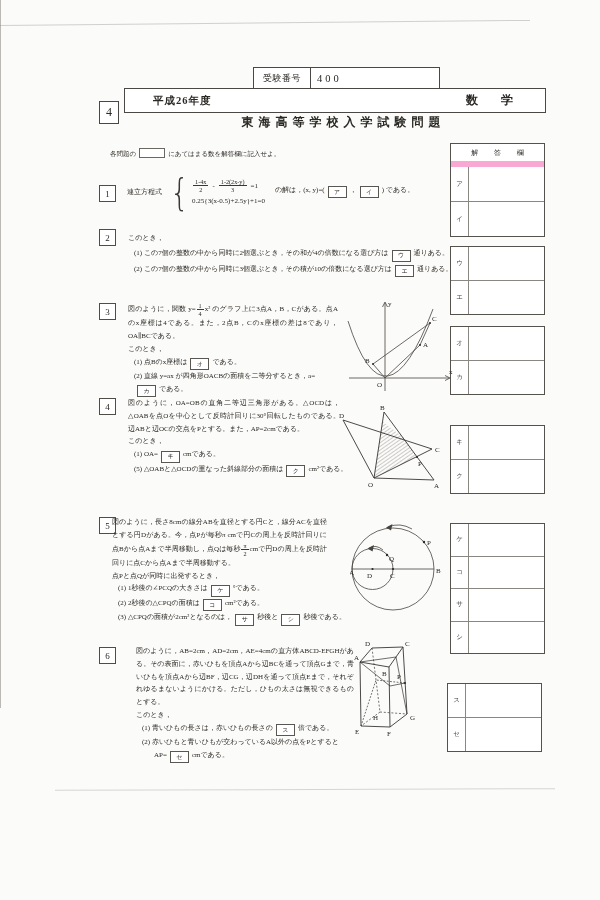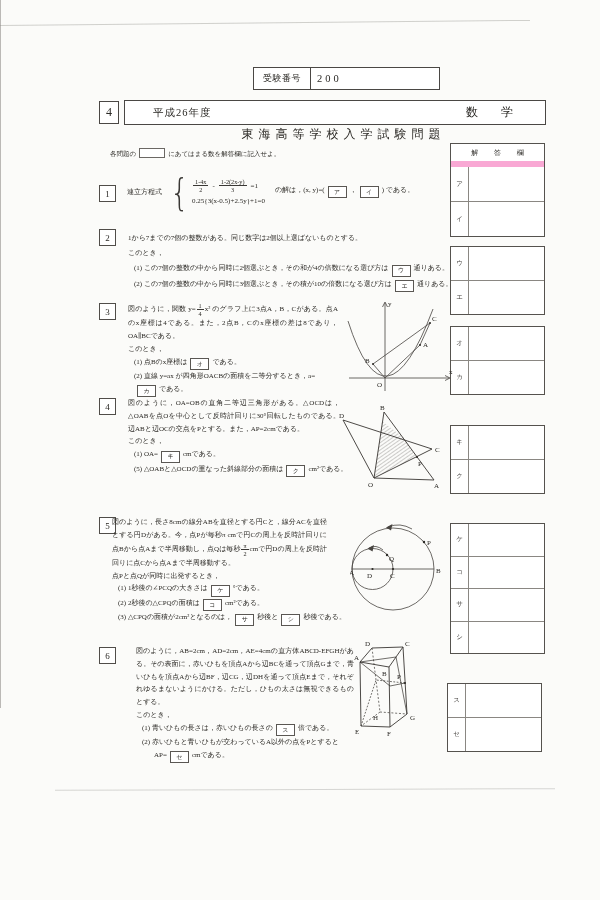--- a/index.html
+++ b/index.html
@@ -8,21 +8,21 @@
   
   .scan-line{position:absolute;background:#bdbdb9;}
   #scan-top{left:0;top:25px;width:530px;height:1px;transform:rotate(-0.55deg);transform-origin:left center;opacity:.7;}
   #scan-bottom{left:55px;top:789px;width:500px;height:1px;transform:rotate(-0.2deg);opacity:.6;}
   #scan-left{left:55px;top:140px;width:1px;height:708px;background:#86837f;opacity:.55;}
   
   #examno{position:absolute;left:253px;top:67px;width:185px;height:21px;border:1.2px solid #4a4744;display:flex;background:#fff;}
   #examno .lbl{width:56px;border-right:1px solid #4a4744;display:flex;align-items:center;justify-content:center;font-size:9px;letter-spacing:.5px;font-family:Liberation Serif, serif;}
   #examno .val{flex:1;display:flex;align-items:center;padding-left:6px;font-size:10.5px;letter-spacing:3px;}
   #pageno{position:absolute;left:99px;top:101px;width:18px;height:21px;border:1.3px solid #4a4744;display:flex;align-items:center;justify-content:center;font-size:12px;background:#fff;}
-  #titlebar{position:absolute;left:124px;top:100px;width:420px;height:23px;border:1.3px solid #4a4744;display:flex;align-items:center;background:#fff;}
+  #titlebar{position:absolute;left:124px;top:88px;width:420px;height:23px;border:1.3px solid #4a4744;display:flex;align-items:center;background:#fff;font-weight:bold;}
   #titlebar .year{margin-left:28px;font-size:10.5px;letter-spacing:1px;}
   #titlebar .main{margin-left:30px;font-size:12px;letter-spacing:5px;margin-top:43px;}
   #titlebar .subj{margin-left:auto;margin-right:22px;font-size:12px;letter-spacing:10px;}
   
   #instruction{position:absolute;left:110px;top:148px;font-size:6.5px;}
   .miniblank{display:inline-block;width:24px;height:8px;border:0.9px solid #6b6864;vertical-align:-2px;margin:0 3px;background:#fff;}
   
   .pnum{position:absolute;left:99px;width:15px;height:15px;border:1.1px solid #504d49;display:flex;align-items:center;justify-content:center;font-size:9px;background:#fff;}
   
   .ptext{position:absolute;font-size:7px;line-height:12.8px;}
@@ -61,21 +61,21 @@
 <body>
 
 <div id="page">
 
   <div class="scan-line" id="scan-top"></div>
   <div class="scan-line" id="scan-bottom"></div>
   <div id="scan-left"></div>
 
   <div id="examno">
     <div class="lbl">受験番号</div>
-    <div class="val">200</div>
+    <div class="val">400</div>
   </div>
 
   <div id="pageno">4</div>
   <div id="titlebar">
     <span class="year">平成26年度</span>
     <span class="main">東海高等学校入学試験問題</span>
     <span class="subj">数 学</span>
   </div>
 
   <div id="instruction">
@@ -171,21 +171,20 @@
       </span>
       <span class="eqrow">0.25{3(x-0.5)+2.5y}+1=0</span>
     </span>
     <span id="p1-sol" class="q">
       <span>の解は，(x, y)=(</span><span class="blank">ア</span><span>，</span><span class="blank">イ</span><span>) である。</span>
     </span>
   </div>
 
   <div class="pnum" style="top:229px">2</div>
   <div class="ptext" style="left:128px;top:231px;line-height:15px;">
-    <div class="q">1から7までの7個の整数がある。同じ数字は2個以上選ばないものとする。</div>
     <div class="q">このとき，</div>
     <div class="q" style="padding-left:6px"><span>(1) この7個の整数の中から同時に2個選ぶとき，その和が4の倍数になる選び方は</span><span class="blank">ウ</span><span>通りある。</span></div>
     <div class="q" style="padding-left:6px"><span>(2) この7個の整数の中から同時に3個選ぶとき，その積が10の倍数になる選び方は</span><span class="blank">エ</span><span>通りある。</span></div>
   </div>
 
   <div class="pnum" style="top:303px">3</div>
   <div class="ptext" style="left:128px;top:302px;width:210px;">
     <div class="para"><span>図のように，関数 y=</span><span class="frac"><span class="num">1</span><span class="den">4</span></span><span>x² のグラフ上に3点A，B，Cがある。点Aのx座標は4である。また，2点B，Cのx座標の差は8であり，OA∥BCである。</span></div>
     <div class="q">このとき，</div>
     <div class="q" style="padding-left:6px"><span>(1) 点Bのx座標は</span><span class="blank">オ</span><span>である。</span></div>

